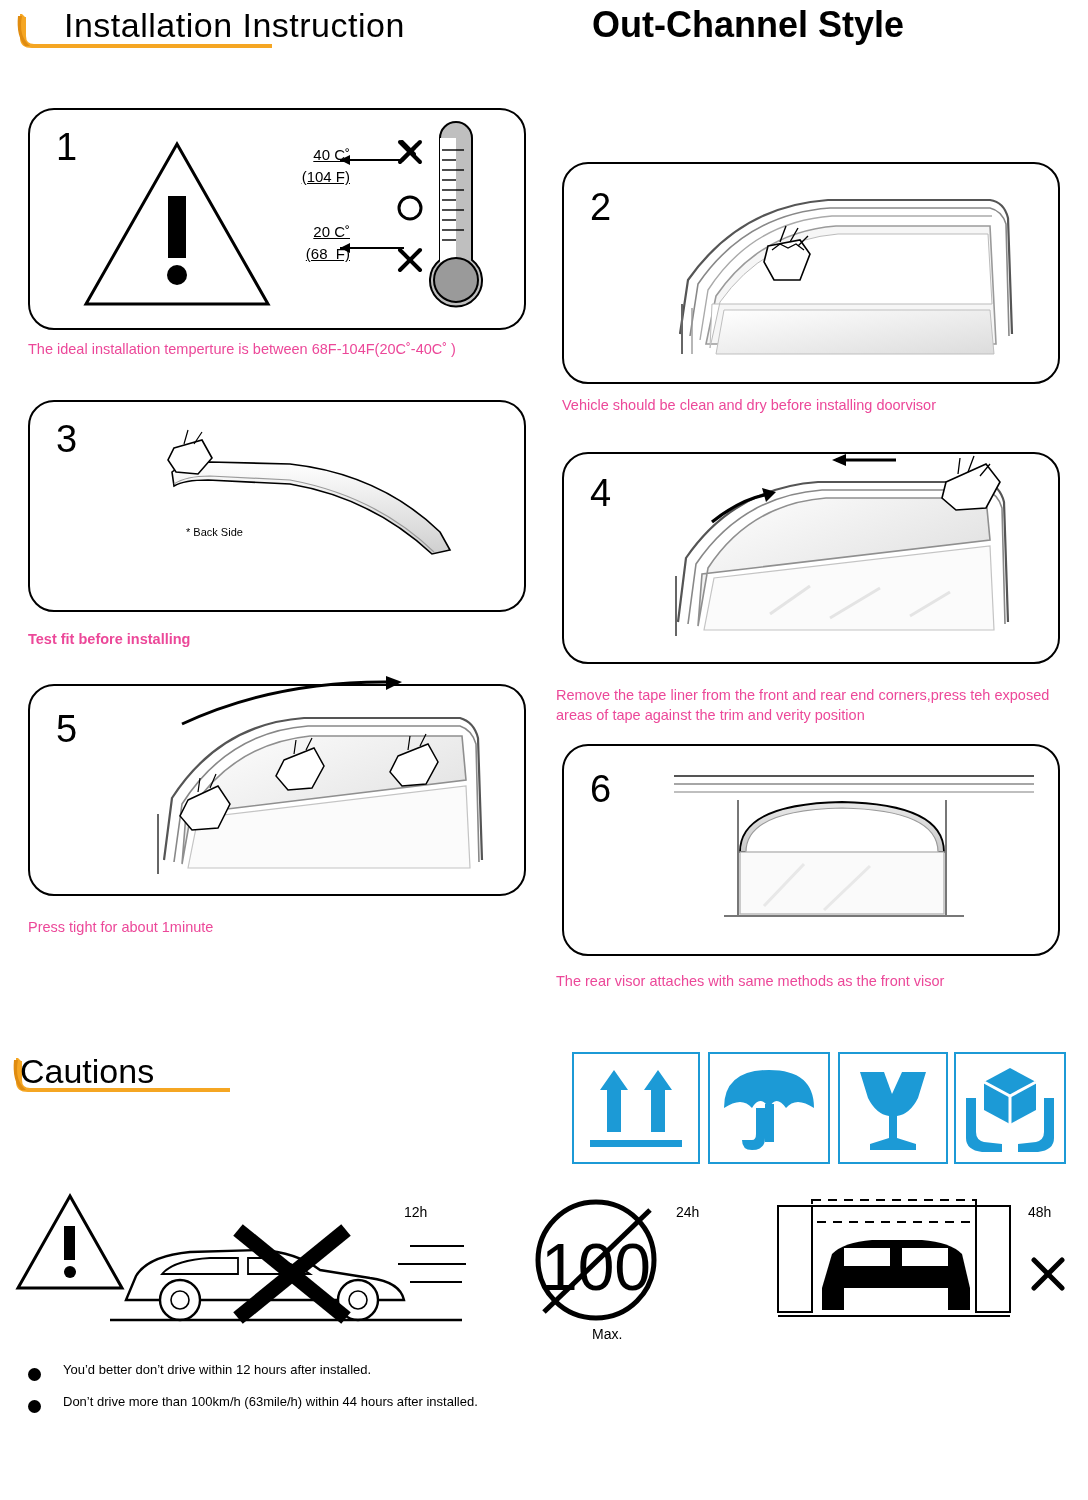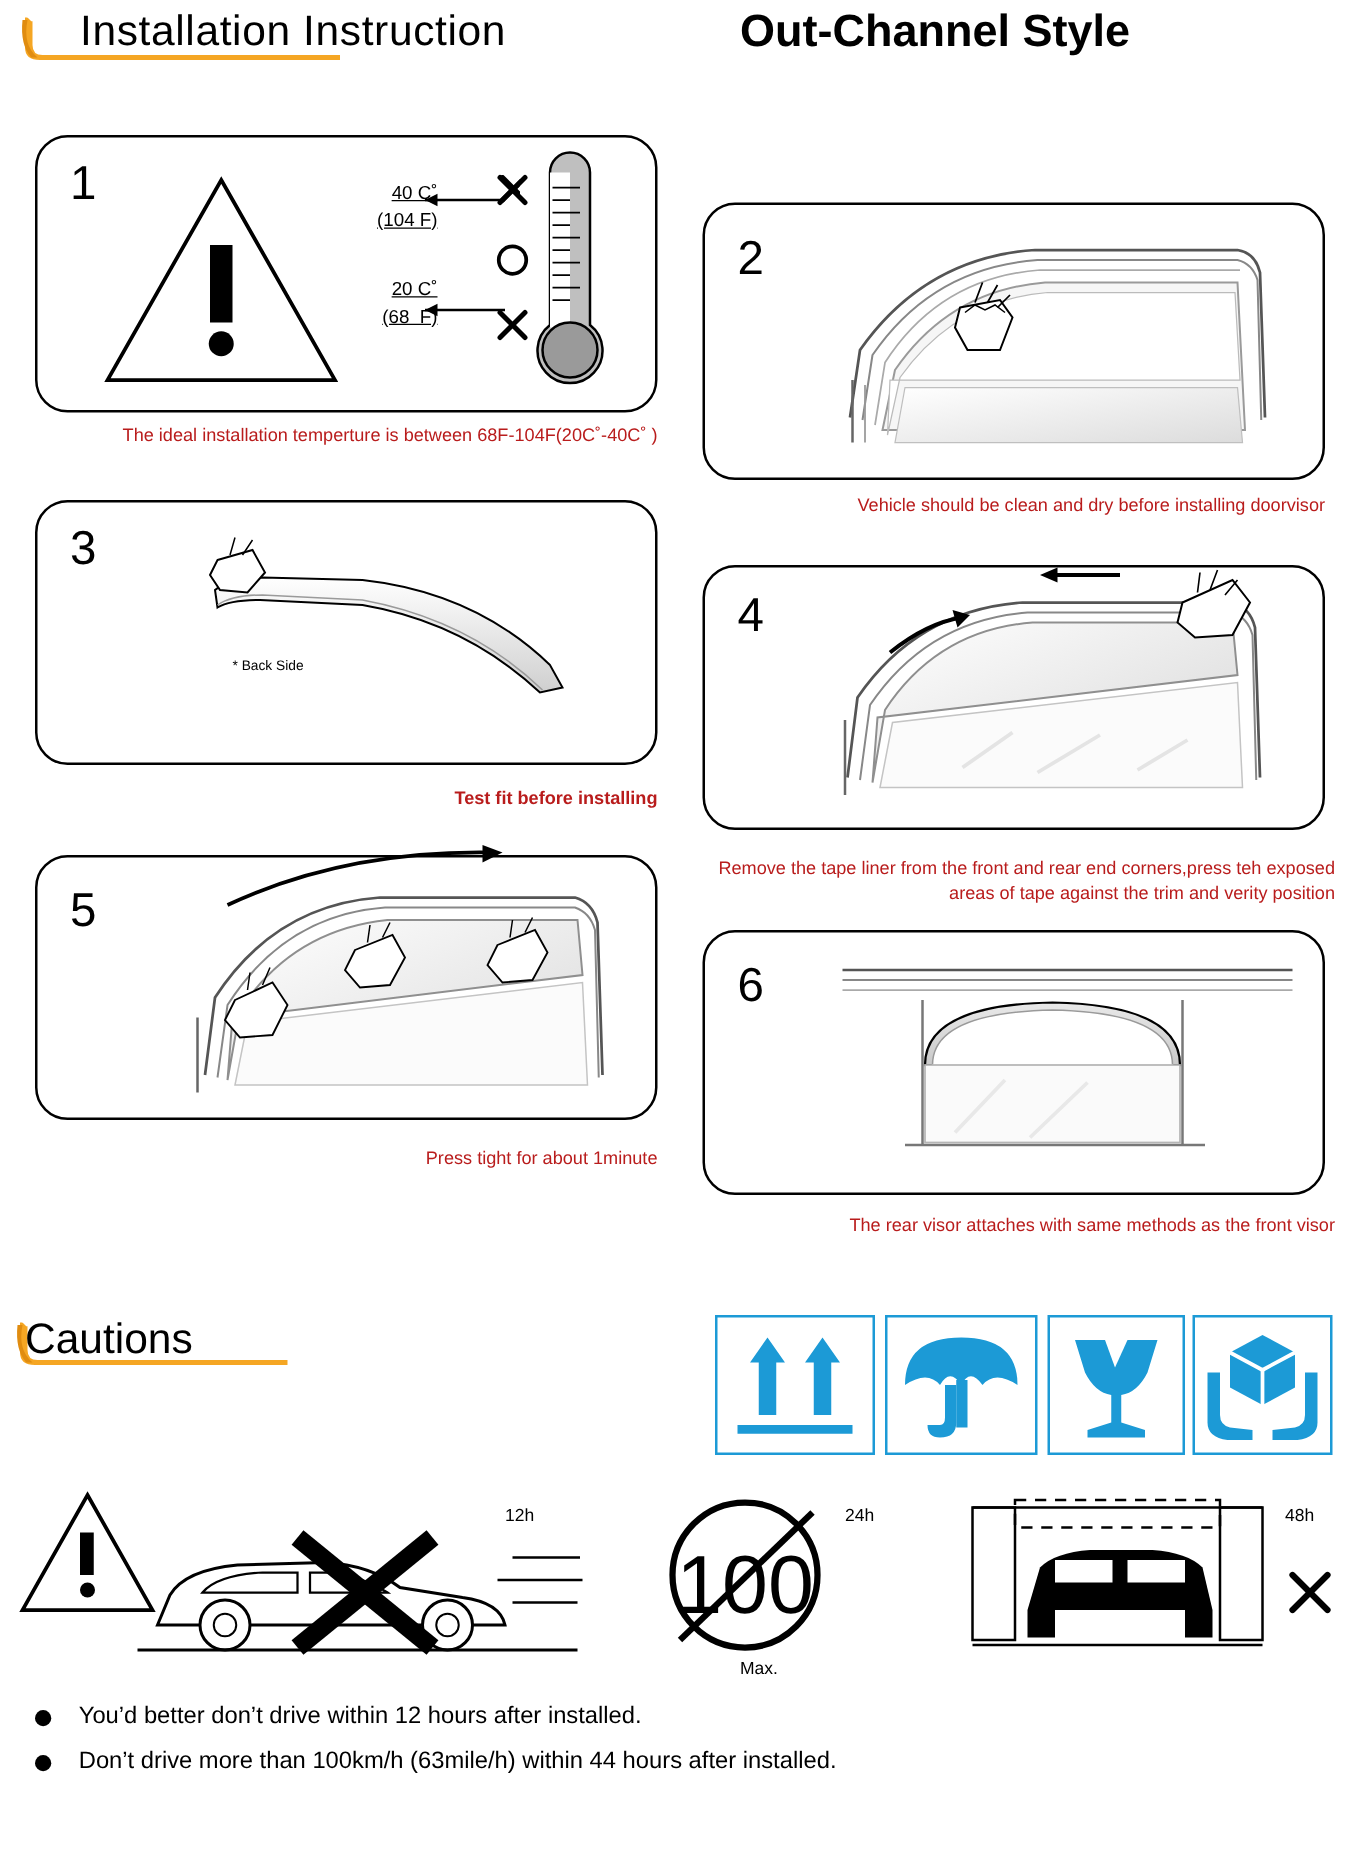--- a/index.html
+++ b/index.html
@@ -60,22 +60,22 @@
   .step-num {
     position: absolute;
     font-size: 38px;
     font-weight: 400;
     line-height: 1;
   }
   .caption {
     position: absolute;
     font-size: 14.5px;
     line-height: 1.35;
-    text-align: right;
-    color: #b91c1c;
+    text-align: left;
+    color: #ec4899;
   }
 
   
   #panel1 { left: 28px; top: 108px; width: 498px; height: 222px; }
   #panel2 { left: 562px; top: 162px; width: 498px; height: 222px; }
   #panel3 { left: 28px; top: 400px; width: 498px; height: 212px; }
   #panel4 { left: 562px; top: 452px; width: 498px; height: 212px; }
   #panel5 { left: 28px; top: 684px; width: 498px; height: 212px; }
   #panel6 { left: 562px; top: 744px; width: 498px; height: 212px; }
 
@@ -119,21 +119,21 @@
   }
   .bullet-dot {
     width: 13px;
     height: 13px;
     border-radius: 50%;
     background: #000;
     margin: 6px 22px 0 8px;
     flex: 0 0 auto;
   }
   .bullet-text {
-    font-size: 19px;
+    font-size: 13px;
     line-height: 1.2;
   }
 
   .lbl {
     position: absolute;
     font-size: 14px;
   }
   .temp-lbl {
     position: absolute;
     font-size: 15px;

